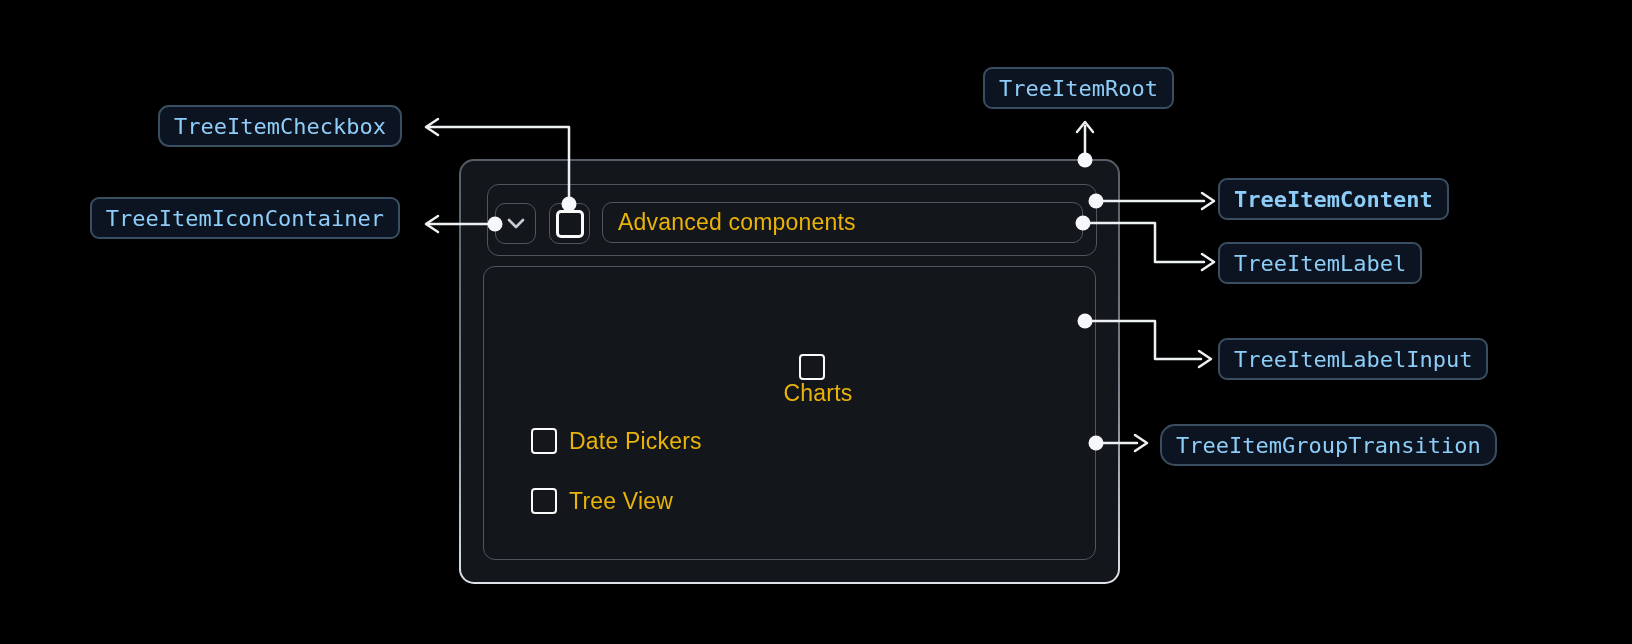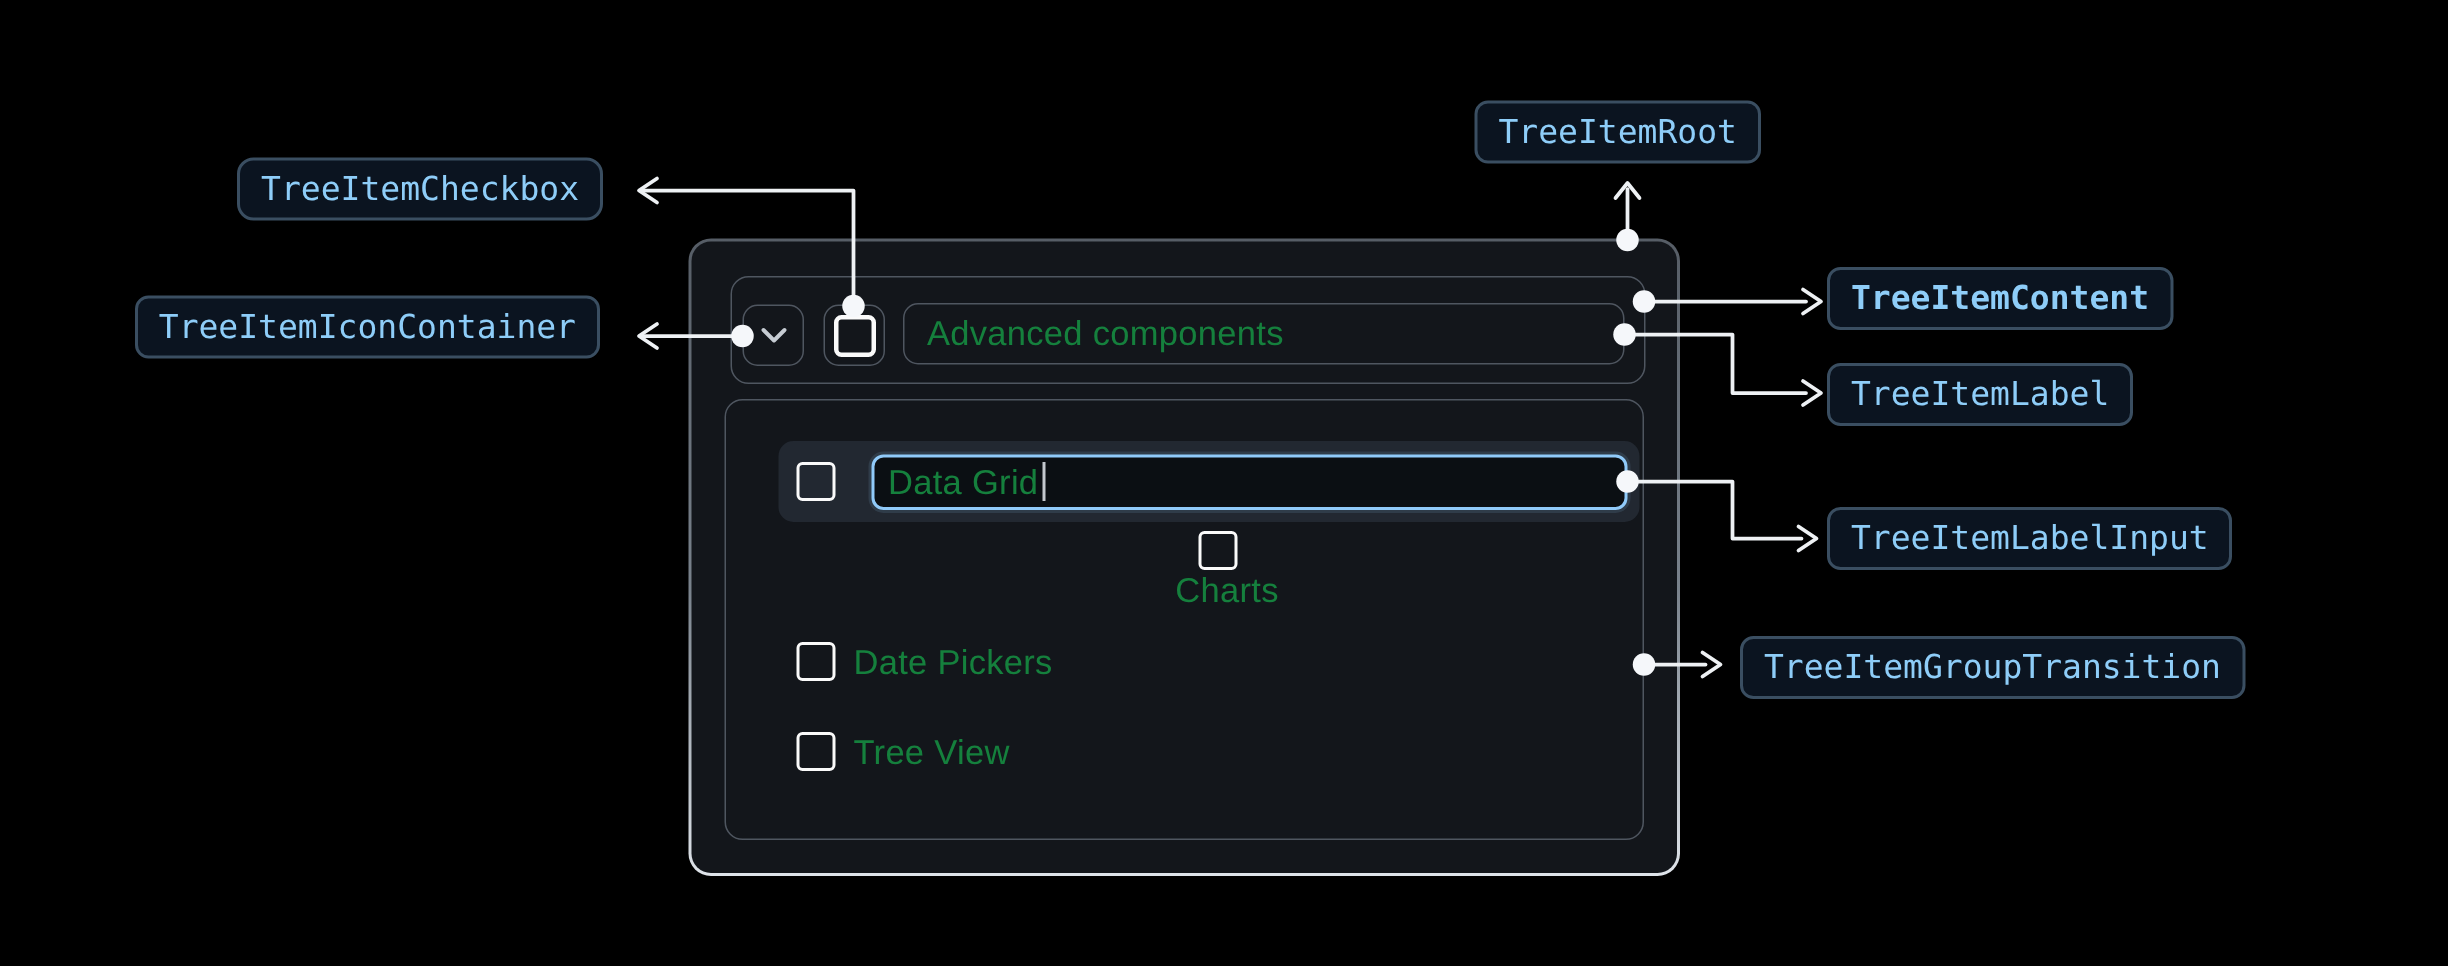--- a/index.html
+++ b/index.html
@@ -19,21 +19,21 @@
   }
   .outline-box{border:1.5px solid #4f5660;box-sizing:border-box;position:absolute;background:transparent;}
   .content-box{left:487px;top:184px;width:610px;height:72px;border-radius:12px;}
   .icon-container{left:495px;top:203px;width:41px;height:41px;border-radius:10px;
     display:flex;align-items:center;justify-content:center;cursor:pointer;}
   .checkbox-container{left:549px;top:203px;width:41px;height:41px;border-radius:10px;
     display:flex;align-items:center;justify-content:center;cursor:pointer;}
   .cb-square{width:22px;height:22px;border:3px solid #fafafa;border-radius:5px;box-sizing:content-box;}
   .label-box{left:602px;top:202px;width:481px;height:41px;border-radius:10px;
     display:flex;align-items:center;padding-left:15px;}
-  .tree-text{color:#15803d;font-size:23px;letter-spacing:.2px;white-space:nowrap;}
+  .tree-text{color:#eab308;font-size:23px;letter-spacing:.2px;white-space:nowrap;}
   .group-box{left:483px;top:266px;width:613px;height:294px;border-radius:12px;}
   .row{position:absolute;left:519px;width:574px;height:54px;display:flex;align-items:center;
     padding-left:12px;box-sizing:border-box;}
   .row .rcb{width:22px;height:22px;border:2.5px solid #fafafa;border-radius:4px;flex:none;box-sizing:content-box;}
   .row .rlabel{margin-left:12px;}
   .row-editing{top:294px;background:#222831;border-radius:10px;}
   .label-input{
     margin-left:24px;margin-right:8px;flex:1;height:37px;box-sizing:border-box;
     background:#0b0f13;border:2px solid #90caf9;border-radius:8px;
     box-shadow:0 0 0 2px rgba(144,202,249,.12);
@@ -71,48 +71,41 @@
   <div class="outline-box checkbox-container">
     <span class="cb-square"></span>
   </div>
 
   <div class="outline-box label-box">
     <span class="tree-text">Advanced components</span>
   </div>
 
   <div class="outline-box group-box"></div>
 
-  <div class="row row-editing">
-    <span class="rcb"></span>
-    <div class="label-input">
-      <span class="tree-text">Data Grid</span>
-      <span class="caret"></span>
-    </div>
-  </div>
 
   <div class="row" style="top:354px;flex-direction:column;">
     <span class="rcb"></span>
     <span class="tree-text rlabel">Charts</span>
   </div>
   <div class="row" style="top:414px;">
     <span class="rcb"></span>
     <span class="tree-text rlabel">Date Pickers</span>
   </div>
   <div class="row" style="top:474px;align-items:center;">
     <span class="rcb"></span>
     <span class="tree-text rlabel">Tree View</span>
   </div>
 
   <div class="chip" style="left:983px;top:67px;">TreeItemRoot</div>
   <div class="chip" style="right:1230px;top:105px;border-radius:11px;">TreeItemCheckbox</div>
   <div class="chip" style="right:1232px;top:197px;">TreeItemIconContainer</div>
   <div class="chip" style="left:1218px;top:178px;font-weight:bold;">TreeItemContent</div>
   <div class="chip" style="left:1218px;top:242px;">TreeItemLabel</div>
   <div class="chip" style="left:1218px;top:338px;">TreeItemLabelInput</div>
-  <div class="chip" style="left:1160px;top:424px;">TreeItemGroupTransition</div>
+  <div class="chip" style="left:1160px;top:424px;border-radius:15px;">TreeItemGroupTransition</div>
 
   <svg class="overlay" width="1632" height="644" viewBox="0 0 1632 644">
     <g stroke="#eef1f4" stroke-width="2.5" fill="none" stroke-linecap="round" stroke-linejoin="round">
 
       <path d="M1085,159 V126"></path>
       <path d="M1077,132 L1085,122 L1093,132"></path>
 
       <path d="M569,203 V127 H428"></path>
       <path d="M438,119 L426,127 L438,135"></path>
 

